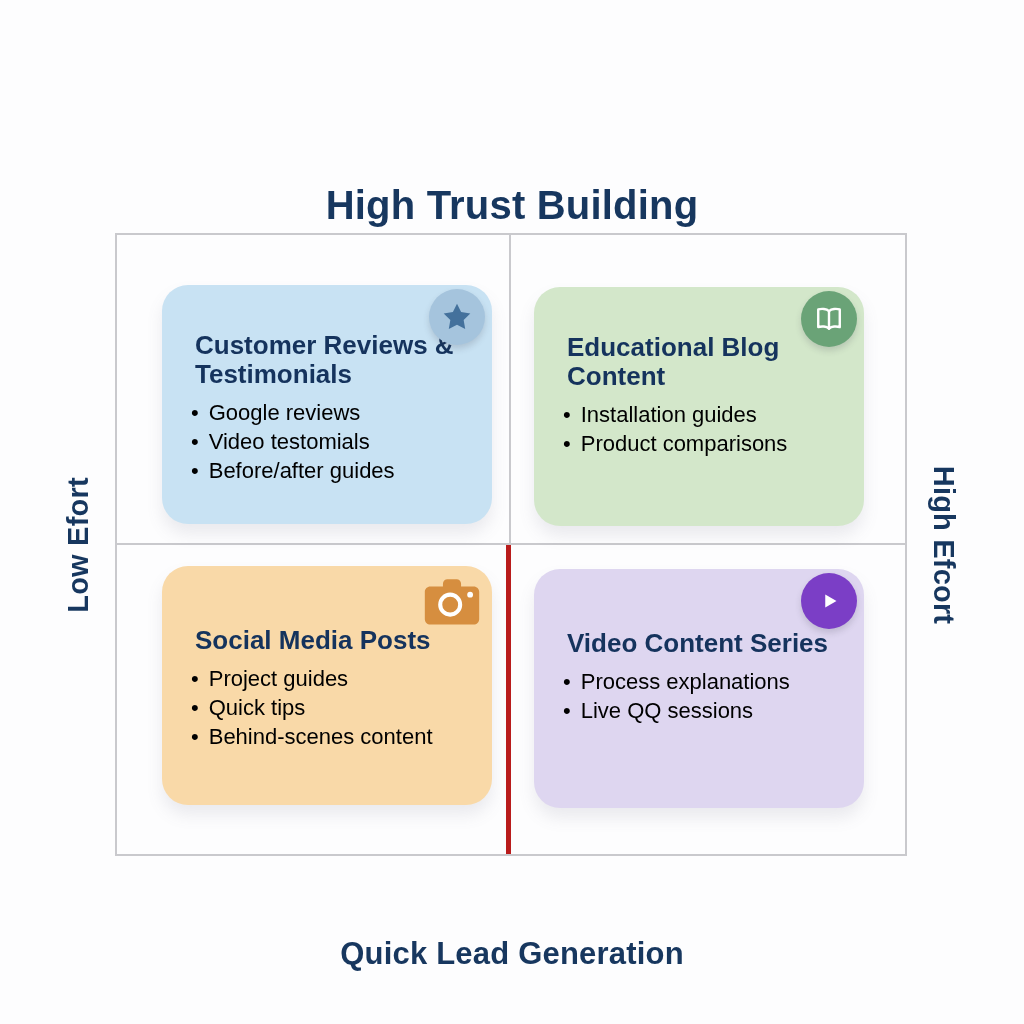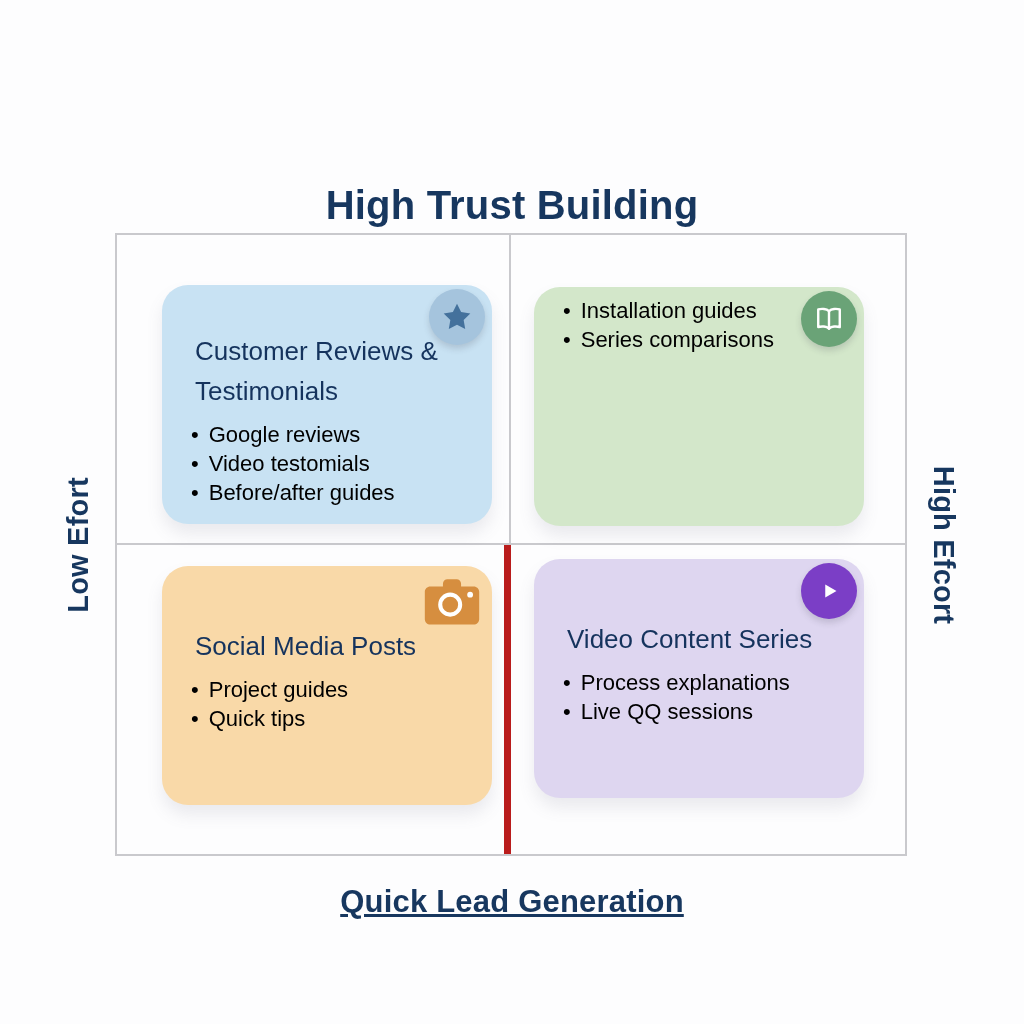--- a/index.html
+++ b/index.html
@@ -14,71 +14,71 @@
 
   
   .axis-label {
     position: absolute;
     font-weight: 700;
     color: #17375f;
     letter-spacing: 0.2px;
     white-space: nowrap;
   }
   .axis-top    { top: 183px; left: 512px; transform: translateX(-50%); font-size: 40px; }
-  .axis-bottom { top: 884px; left: 512px; transform: translateX(-50%); font-size: 31px; text-decoration: underline; }
+  .axis-bottom { top: 936px; left: 512px; transform: translateX(-50%); font-size: 31px; }
   .axis-left   { top: 545px; left: 78px;  transform: translate(-50%,-50%) rotate(-90deg); font-size: 29px; }
   .axis-right  { top: 545px; left: 943px; transform: translate(-50%,-50%) rotate(90deg);  font-size: 29px; }
 
   
   .matrix {
     position: absolute;
     left: 115px; top: 233px;
     width: 792px; height: 623px;
     border: 2px solid #c9c9cd;
     background: #fdfdfe;
     display: grid;
     grid-template-columns: 1fr 1fr;
     grid-template-rows: 1fr 1fr;
   }
   .cell { position: relative; }
   .cell.c-tl { border-right: 2px solid #c9c9cd; border-bottom: 2px solid #c9c9cd; }
   .cell.c-tr { border-bottom: 2px solid #c9c9cd; }
-  .cell.c-bl { border-right: 7px solid #b91c1c; }
+  .cell.c-bl { border-right: 5px solid #b91c1c; }
 
   
   .card {
     position: absolute;
     width: 330px; height: 239px;
     border-radius: 26px;
     box-shadow: 0 10px 16px rgba(110,110,135,0.13);
   }
   .c-tl .card { left: 45px; top: 50px; }
   .c-tr .card { left: 23px; top: 52px; }
   .c-bl .card { left: 45px; top: 21px; }
-  .c-br .card { left: 23px; top: 14px; }
+  .c-br .card { left: 23px; top: 24px; }
 
   .card .badge {
     position: absolute;
     top: 4px; right: 7px;
     width: 56px; height: 56px;
     border-radius: 50%;
     display: flex; align-items: center; justify-content: center;
     box-shadow: 0 4px 6px rgba(60,60,80,0.18);
   }
   .card .badge.no-circle {
     border-radius: 0; box-shadow: none;
     top: 10px; right: 10px; width: 60px; height: 50px;
   }
   .badge svg { display: block; }
 
   .card h2 {
     margin: 46px 14px 0 33px;
     font-size: 26px;
-    line-height: 40px;
-    font-weight: 400;
+    line-height: 29px;
+    font-weight: 700;
     color: #15335d;
   }
   .cell.row-bottom .card h2 { margin-top: 60px; }
 
   .card ul {
     list-style: none;
     margin: 9px 10px 0 29px;
     color: #000000;
     font-size: 22px;
     line-height: 29px;
@@ -124,26 +124,27 @@
     </div>
 
     <div class="cell c-tr row-top">
       <div class="card" style="background: rgb(211, 231, 202);">
         <span class="badge" style="background: rgb(106, 163, 119); color: rgb(255, 255, 255);">
           <svg width="34" height="34" viewBox="0 0 24 24" fill="none" stroke="currentColor" stroke-width="1.7" stroke-linejoin="round" stroke-linecap="round">
             <path d="M12 6.4C10.2 4.7 6.7 4.5 4.4 5.3v12.4c2.3-.8 5.8-.6 7.6 1.1 1.8-1.7 5.3-1.9 7.6-1.1V5.3c-2.3-.8-5.8-.6-7.6 1.1z"></path>
             <path d="M12 6.4v12.4"></path>
           </svg>
         </span>
+        <h2>Educational Blog Content</h2>
         <ul>
           <li>
               <span>Installation guides</span>
             </li>
           <li>
-              <span>Series comparisons</span>
+              <span>Product comparisons</span>
             </li>
         </ul>
       </div>
     </div>
 
     <div class="cell c-bl row-bottom">
       <div class="card" style="background: rgb(249, 217, 168);">
         <span class="badge no-circle" style="background: transparent; color: rgb(214, 142, 63);">
           <svg width="58" height="48" viewBox="0 0 64 52" fill="none">
             <path fill="currentColor" d="M22 10V7c0-2.8 2.2-5 5-5h10c2.8 0 5 2.2 5 5v3h14c3.3 0 6 2.7 6 6v30c0 3.3-2.7 6-6 6H8c-3.3 0-6-2.7-6-6V16c0-3.3 2.7-6 6-6h14z"></path>
@@ -151,20 +152,23 @@
             <circle cx="52" cy="19" r="3.2" fill="#ffffff"></circle>
           </svg>
         </span>
         <h2>Social Media Posts</h2>
         <ul>
           <li>
               <span>Project guides</span>
             </li>
           <li>
               <span>Quick tips</span>
+            </li>
+          <li>
+              <span>Behind-scenes content</span>
             </li>
         </ul>
       </div>
     </div>
 
     <div class="cell c-br row-bottom">
       <div class="card" style="background: rgb(222, 214, 240);">
         <span class="badge" style="background: rgb(123, 62, 198); color: rgb(255, 255, 255);">
           <svg width="30" height="30" viewBox="0 0 24 24" fill="currentColor">
             <path d="M9 6.8l9 5.2-9 5.2z"></path>

